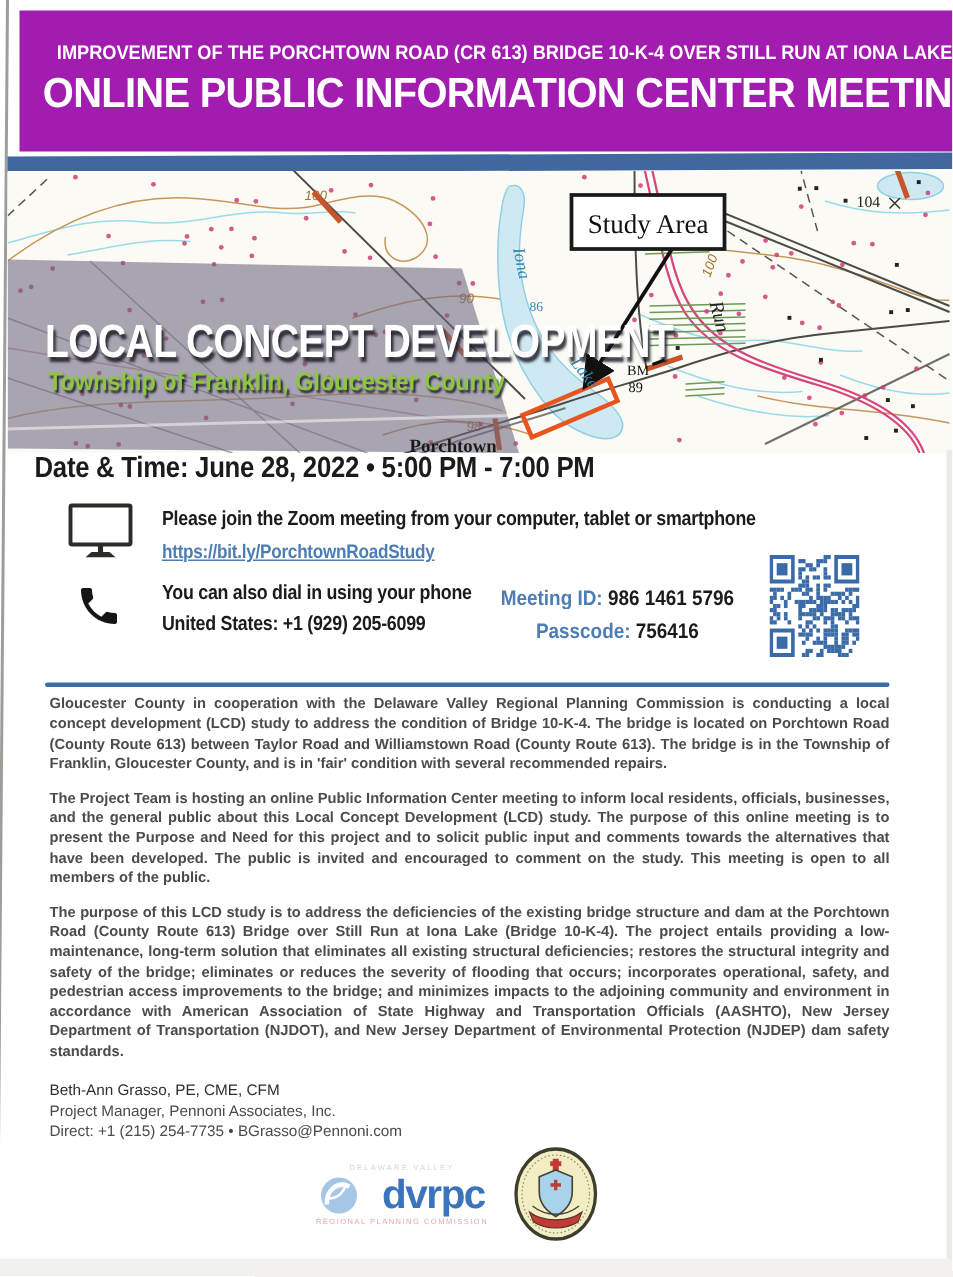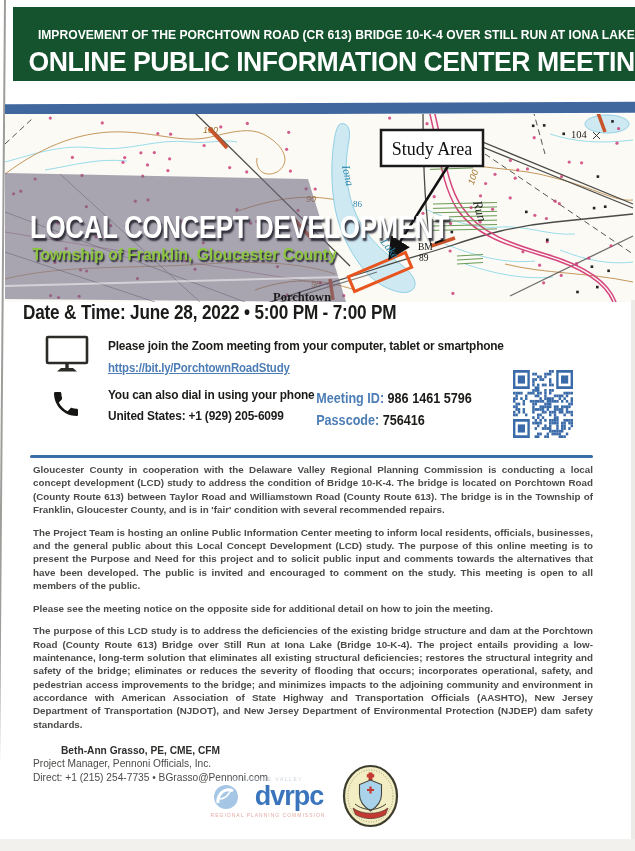--- a/index.html
+++ b/index.html
@@ -4,21 +4,21 @@
 <style>
   html,body{margin:0;padding:0;background:#fdfdfc;}
   .page{position:relative;width:635px;height:851px;background:#ffffff;overflow:hidden;
         font-family:"Liberation Sans",sans-serif;}
   .scan-edge-left{position:absolute;left:4px;top:0;width:2px;height:851px;background:#7c7c78;
         transform:rotate(0.45deg);transform-origin:top left;opacity:.75;}
   .scan-edge-bottom{position:absolute;left:0;top:839px;width:635px;height:12px;background:#f2f1ee;}
   .scan-edge-right{position:absolute;left:631px;top:300px;width:4px;height:540px;background:#ecebe8;}
 
   
-  .green-header{position:absolute;left:13px;top:7px;width:622px;height:74px;background:#14532d;
+  .green-header{position:absolute;left:13px;top:7px;width:622px;height:94px;background:#a21caf;
         text-align:center;color:#ffffff;}
   .gh1{margin-top:20px;font-size:13.2px;font-weight:bold;letter-spacing:0;
         transform:scaleX(0.92);transform-origin:center;white-space:nowrap;}
   .gh2{margin-top:4px;font-size:28px;font-weight:bold;transform:scaleX(0.95);transform-origin:center;
         white-space:nowrap;letter-spacing:-0.5px;}
   .blue-bar{position:absolute;left:5px;top:103px;width:630px;height:11px;background:#41689e;
         transform:rotate(-0.25deg);}
 
   
   .map{position:absolute;left:5px;top:114px;width:630px;height:188px;background:#fbfaf4;overflow:hidden;}
@@ -35,34 +35,34 @@
   .cond{display:inline-block;transform:scaleX(0.88);transform-origin:left center;font-weight:bold;
         white-space:nowrap;letter-spacing:-0.2px;}
   .datetime{position:absolute;left:23px;top:5px;font-size:19.5px;color:#1b1b19;}
   .monitor{position:absolute;left:43px;top:38px;}
   .zoomline1{position:absolute;left:108px;top:42px;font-size:13.5px;color:#1b1b19;}
   .zoomlink{position:absolute;left:108px;top:64px;font-size:13px;color:#4d7db5;
         text-decoration:underline;}
   .phoneicon{position:absolute;left:50px;top:92px;}
   .phoneline1{position:absolute;left:108px;top:91px;font-size:13.5px;color:#1b1b19;}
   .phoneline2{position:absolute;left:108px;top:112px;font-size:13.5px;color:#1b1b19;}
-  .idblock{position:absolute;left:295px;top:91px;width:212px;text-align:left;font-size:14px;
+  .idblock{position:absolute;left:295px;top:91px;width:212px;text-align:center;font-size:14px;
         line-height:22px;white-space:nowrap;}
   .idblock .row{transform:scaleX(0.9);transform-origin:right center;font-weight:bold;}
   .lbl-blue{color:#4d7db5;}
   .val-dark{color:#1b1b19;}
   .qr{position:absolute;left:513px;top:74px;}
 
   .divider{position:absolute;left:30px;top:455px;width:563px;height:3px;background:#3a6ca5;border-radius:2px;}
 
   
   .content{position:absolute;left:33px;top:463px;width:560px;color:#4b4b49;}
   .content p{font-size:9.8px;line-height:13.3px;margin:0 0 9.5px 0;text-align:justify;font-weight:bold;}
   .contact{margin-top:13px;font-size:10.2px;line-height:13.6px;}
-  .contact .cname{font-weight:bold;color:#2e2e2c;margin-left:28px;}
+  .contact .cname{font-weight:normal;color:#2e2e2c;}
 
   
   .dvrpc{position:absolute;left:203px;top:776px;width:130px;text-align:center;}
   .dvrpc .tiny-top{font-size:5px;letter-spacing:1.5px;color:#ccd6df;}
   .dvrpc .main{display:flex;align-items:center;justify-content:center;gap:16px;margin-top:1px;}
   .dvrpc .word{font-size:27px;font-weight:bold;color:#3a74bd;letter-spacing:-1px;line-height:1;}
   .dvrpc .tiny-bottom{font-size:5px;letter-spacing:1px;color:#e2aaa4;margin-top:2px;}
   .seal{position:absolute;left:342px;top:764px;}
 </style>
 </head>
@@ -550,25 +550,24 @@
           <rect x="21" y="24" width="1.02" height="1.02"></rect>
         </g>
     </svg>
   </div>
 
   <div class="divider"></div>
 
   <div class="content">
     <p>Gloucester County in cooperation with the Delaware Valley Regional Planning Commission is conducting a local concept development (LCD) study to address the condition of Bridge 10-K-4. The bridge is located on Porchtown Road (County Route 613) between Taylor Road and Williamstown Road (County Route 613). The bridge is in the Township of Franklin, Gloucester County, and is in 'fair' condition with several recommended repairs.</p>
     <p>The Project Team is hosting an online Public Information Center meeting to inform local residents, officials, businesses, and the general public about this Local Concept Development (LCD) study. The purpose of this online meeting is to present the Purpose and Need for this project and to solicit public input and comments towards the alternatives that have been developed. The public is invited and encouraged to comment on the study. This meeting is open to all members of the public.</p>
-    <p>Please see the meeting notice on the opposite side for additional detail on how to join the meeting.</p>
     <p>The purpose of this LCD study is to address the deficiencies of the existing bridge structure and dam at the Porchtown Road (County Route 613) Bridge over Still Run at Iona Lake (Bridge 10-K-4). The project entails providing a low-maintenance, long-term solution that eliminates all existing structural deficiencies; restores the structural integrity and safety of the bridge; eliminates or reduces the severity of flooding that occurs; incorporates operational, safety, and pedestrian access improvements to the bridge; and minimizes impacts to the adjoining community and environment in accordance with American Association of State Highway and Transportation Officials (AASHTO), New Jersey Department of Transportation (NJDOT), and New Jersey Department of Environmental Protection (NJDEP) dam safety standards.</p>
     <div class="contact">
       <div class="cname">Beth-Ann Grasso, PE, CME, CFM</div>
-      <div>Project Manager, Pennoni Officials, Inc.</div>
+      <div>Project Manager, Pennoni Associates, Inc.</div>
       <div>Direct: +1 (215) 254-7735 • BGrasso@Pennoni.com</div>
     </div>
   </div>
 
   <div class="dvrpc">
     <div class="tiny-top">DELAWARE VALLEY</div>
     <div class="main">
       <svg width="26" height="26" viewBox="0 0 26 26">
         <circle cx="13" cy="13" r="12" fill="#a6c6e6"></circle>
         <path d="M5,19 C4,10 12,3 20,7" stroke="#ffffff" stroke-width="3" fill="none"></path>

